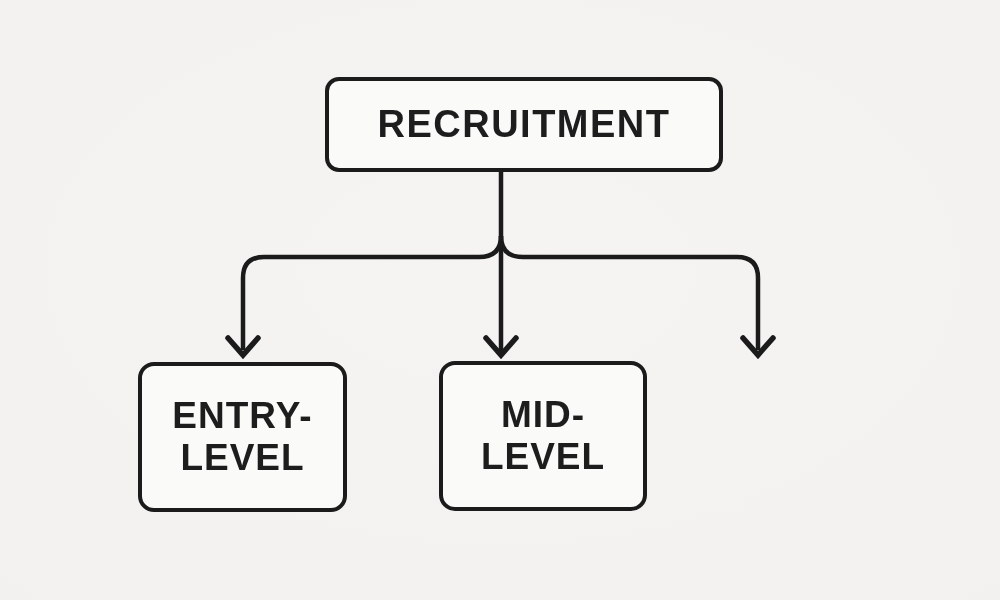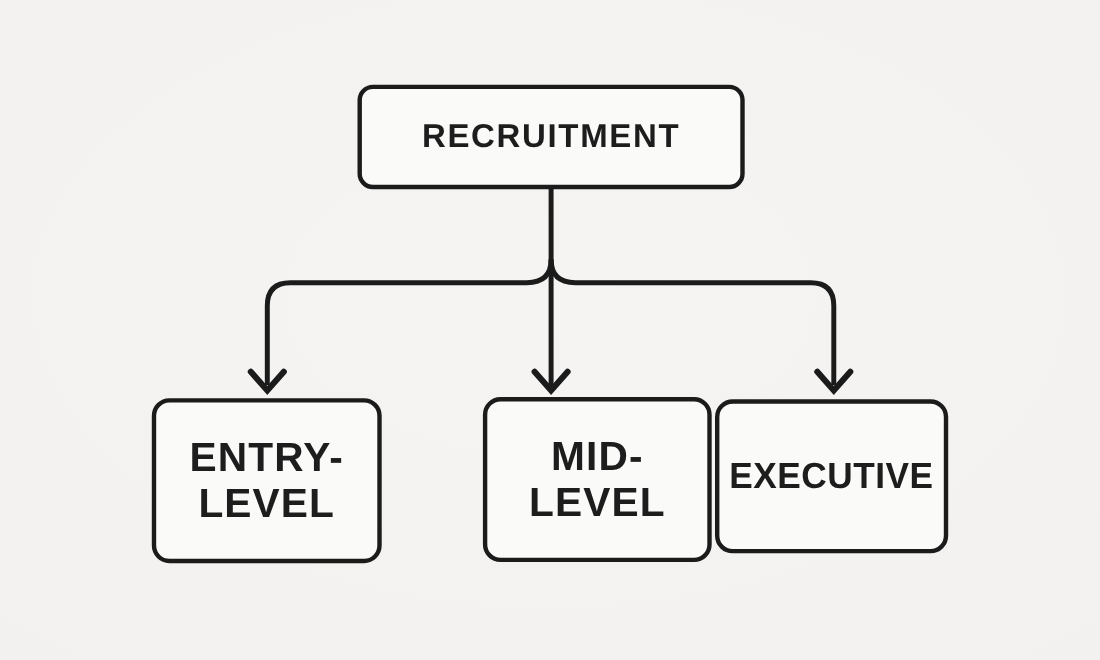--- a/index.html
+++ b/index.html
@@ -23,22 +23,22 @@
   .node{
     position:absolute;box-sizing:border-box;
     background:var(--node-fill);
     border:4px solid var(--line);
     color:var(--text);
     display:flex;flex-direction:column;align-items:center;justify-content:center;
     text-align:center;font-weight:bold;
   }
   .node span{display:block;}
   .node-root{
-    left:325px;top:77px;width:352px;height:95px;border-radius:14px;
-    font-size:30px;letter-spacing:1.5px;
+    left:325px;top:77px;width:398px;height:95px;border-radius:14px;
+    font-size:38px;letter-spacing:1.5px;
   }
   .node-entry{
     left:138px;top:362px;width:209px;height:150px;border-radius:16px;
     font-size:37px;line-height:1.13;letter-spacing:1px;
   }
   .node-mid{
     left:395px;top:361px;width:208px;height:150px;border-radius:16px;
     font-size:37px;line-height:1.13;letter-spacing:1px;margin-left:44px;
   }
   .node-exec{
@@ -68,17 +68,14 @@
   <div class="node node-entry">
     <span>ENTRY-</span>
     <span>LEVEL</span>
   </div>
 
   <div class="node node-mid">
     <span>MID-</span>
     <span>LEVEL</span>
   </div>
 
-  <div class="node node-exec">
-    <span>EXECUTIVE</span>
-  </div>
 
 </div>
 
 </body></html>

